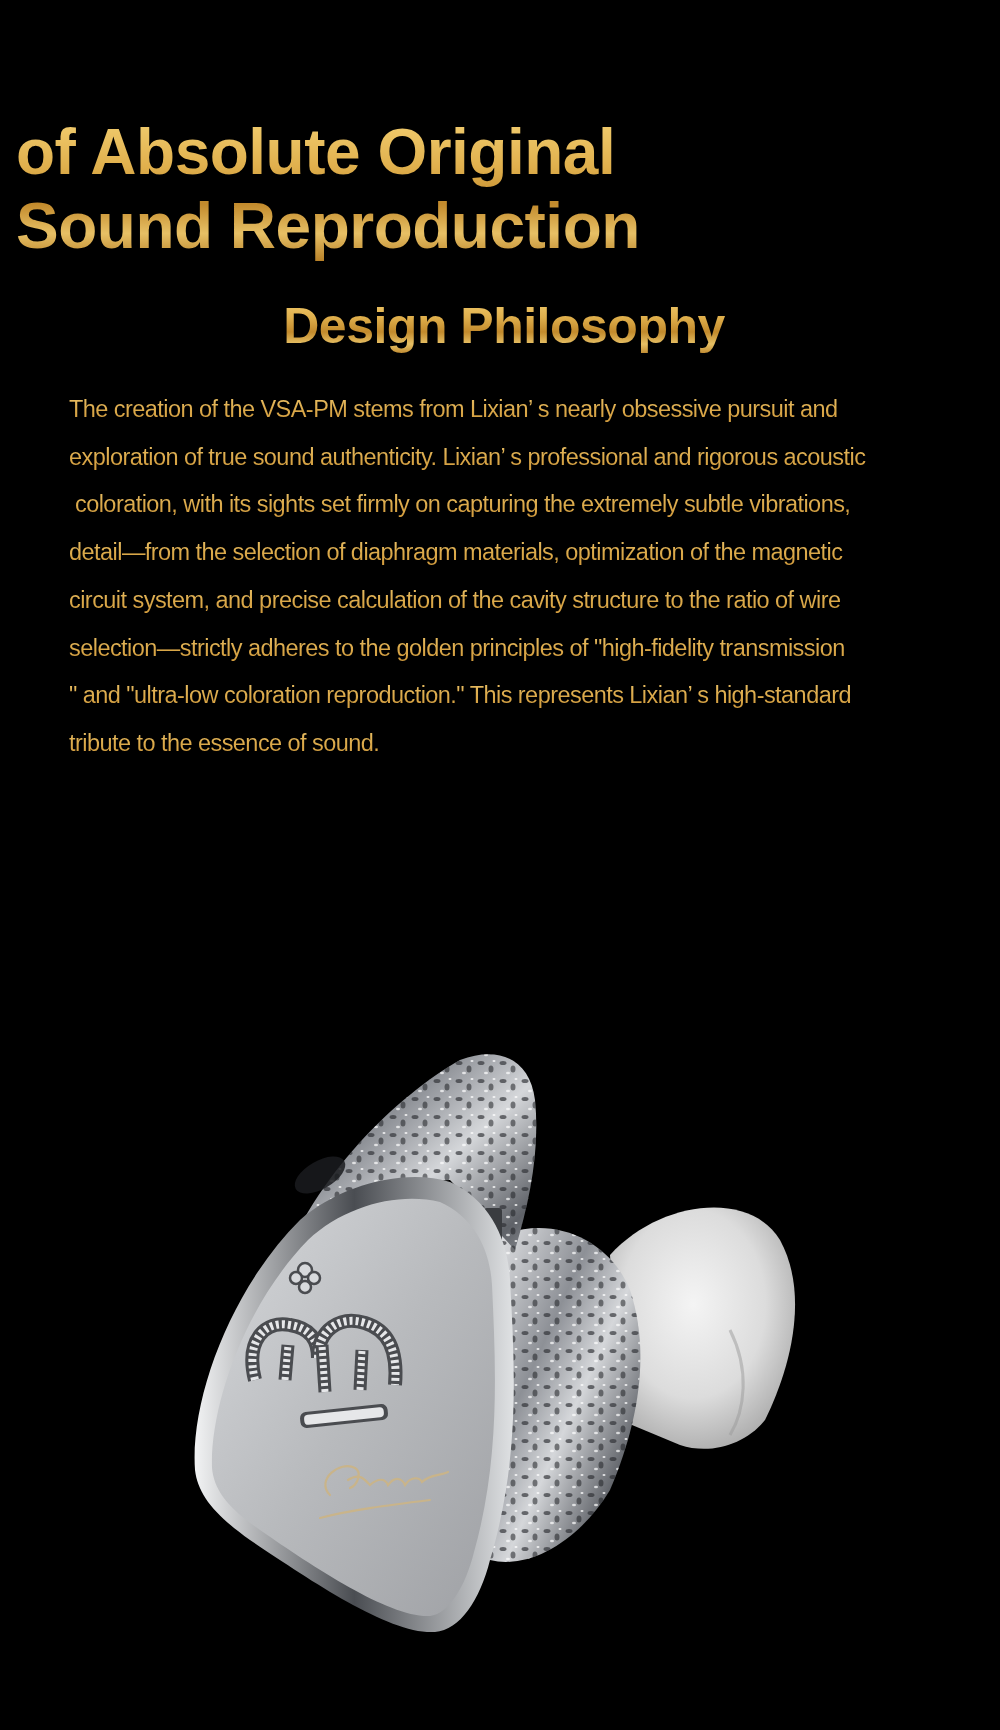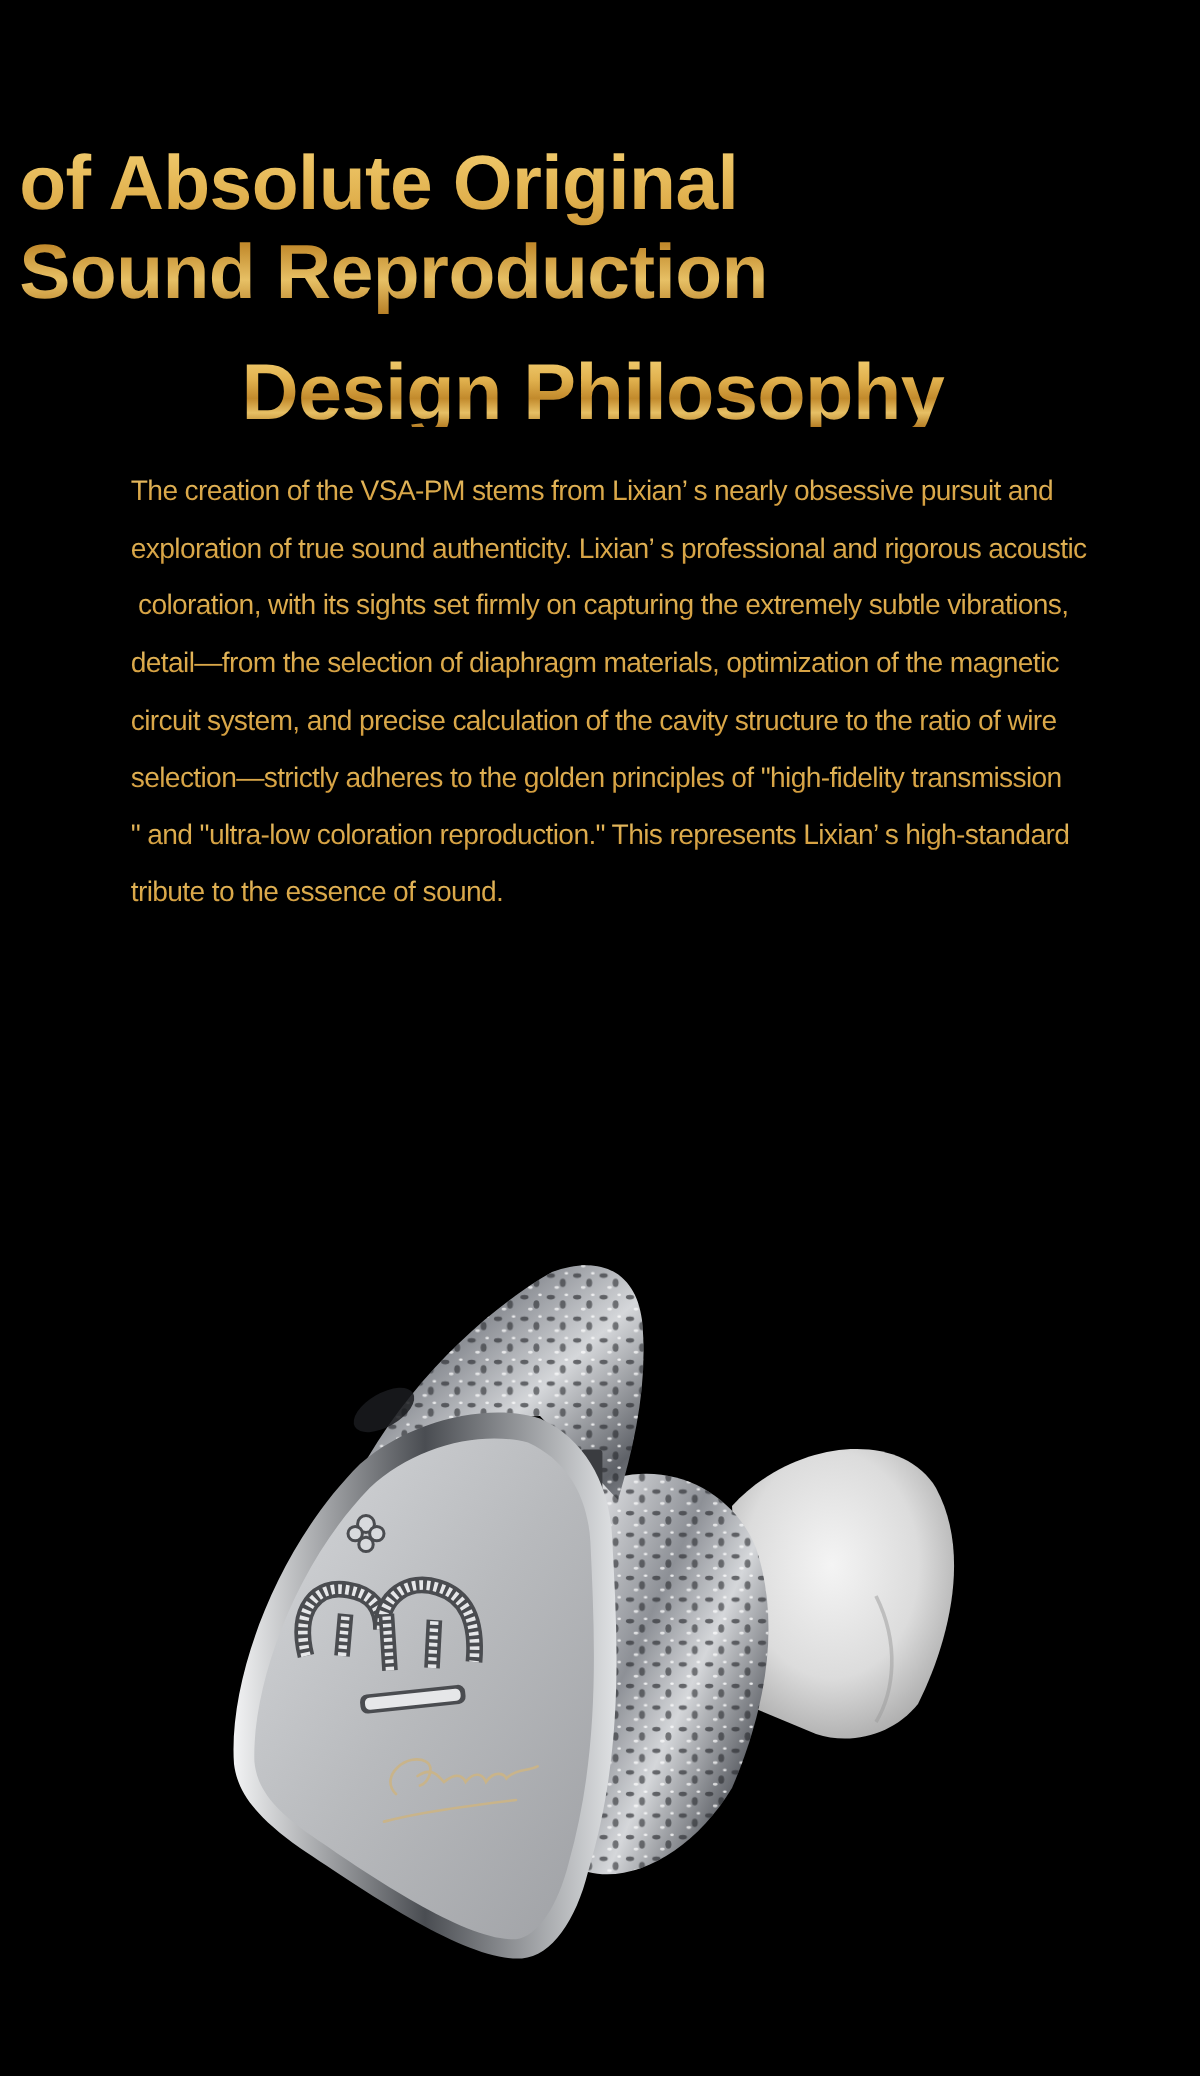--- a/index.html
+++ b/index.html
@@ -30,46 +30,45 @@
       font-weight: bold;
       font-size: 64px;
       line-height: 74px;
       letter-spacing: -0.5px;
     }
     .headline .line {
       display: block;
     }
     .section-title {
       position: absolute;
-      left: 4px;
+      left: 14px;
       width: 980px;
       top: 296px;
       text-align: center;
-      font-size: 66px;
+      font-size: 50px;
       line-height: 60px;
       letter-spacing: -0.5px;
     }
     .body-text {
       position: absolute;
       left: 69px;
       top: 386px;
       width: 870px;
       margin: 0;
     }
     .body-text .para-line {
       display: block;
       font-size: 23.5px;
       line-height: 47.7px;
       white-space: nowrap;
       letter-spacing: -0.55px;
       background: linear-gradient(180deg, #f2cf7a 0%, #dba94a 50%, #c98f32 100%);
       -webkit-background-clip: text;
       background-clip: text;
       color: #d8a54a;
-      margin-left: 40px;
       -webkit-text-fill-color: transparent;
     }
     .product {
       position: absolute;
       left: 190px;
       top: 1040px;
       width: 680px;
       height: 600px;
     }
     .product svg {

